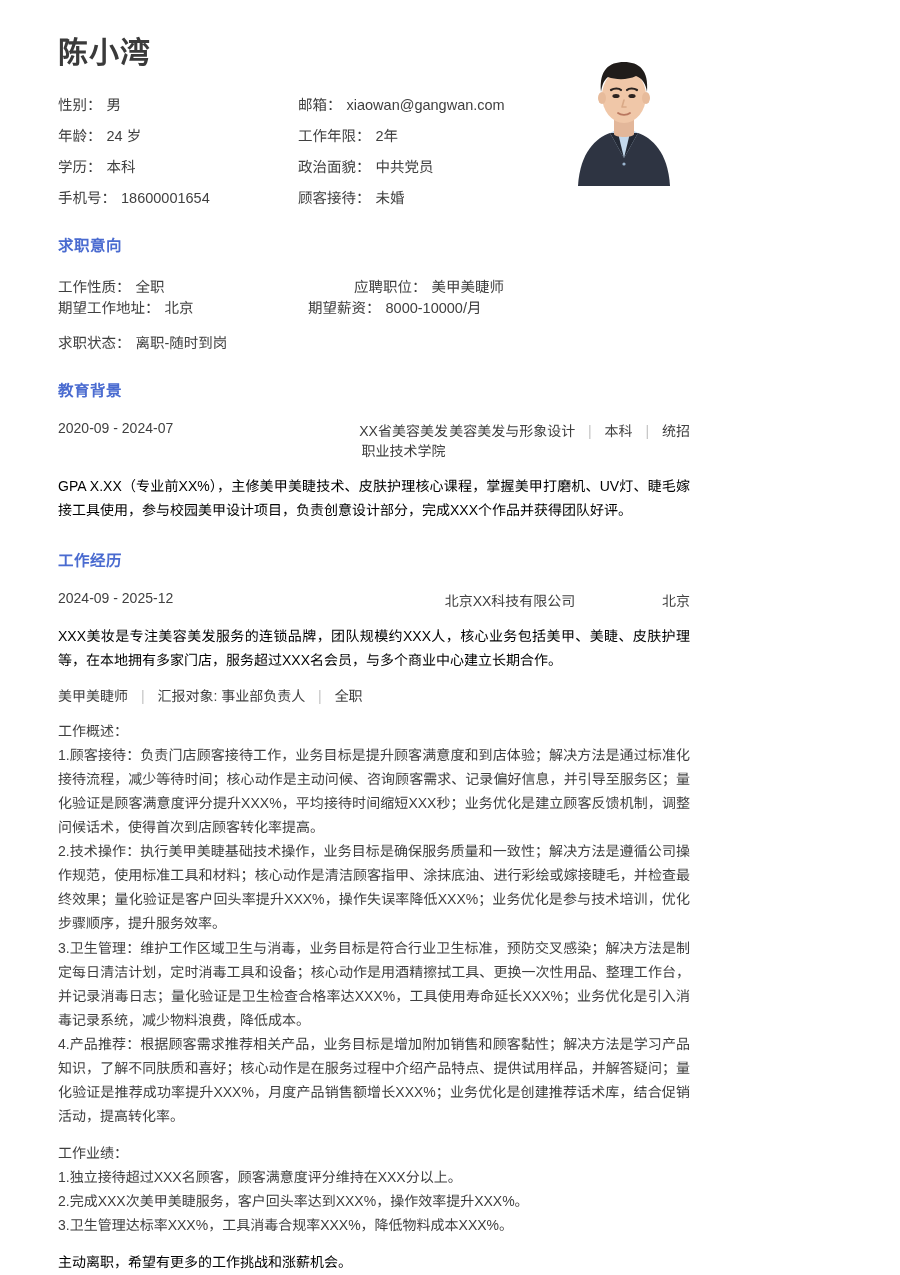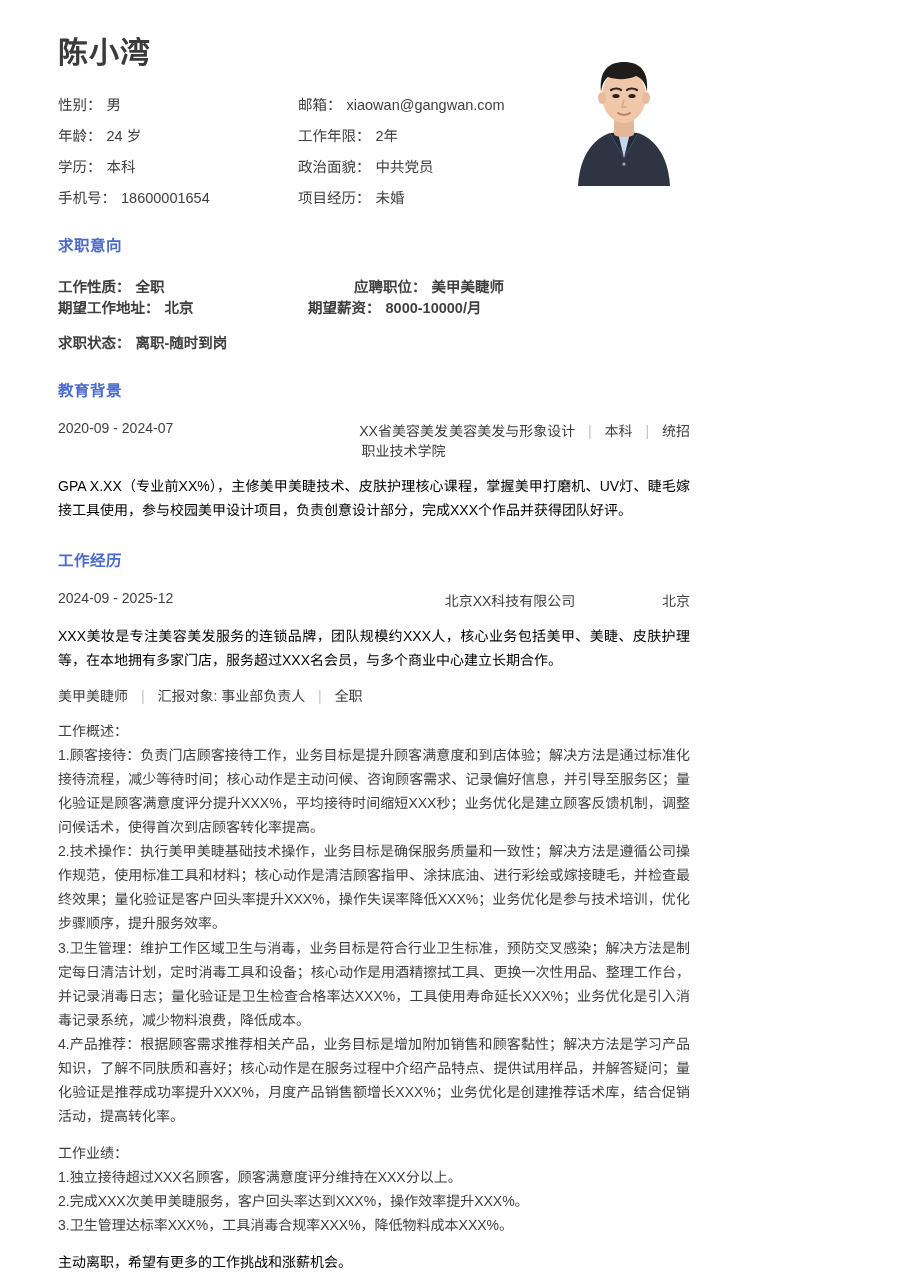--- a/index.html
+++ b/index.html
@@ -73,21 +73,21 @@
     letter-spacing: 0.5px;
   }
 
   .inline-fields {
     display: flex;
     flex-wrap: wrap;
     font-size: 14.5px;
     color: #3f3f3f;
     margin-bottom: 14px;
   }
-  .inline-fields .field { margin-right: 0; font-weight: bold; }
+  .inline-fields .field { margin-right: 0; }
   .if-1 { width: 206px; }
   .if-2 { width: 240px; text-align: right; }
   .if-3 { width: 250px; }
   .if-4 { width: auto; }
 
   
   .entry { margin-bottom: 2px; }
   .entry-head {
     display: flex;
     align-items: flex-start;
@@ -153,21 +153,21 @@
           <span class="lbl">学历：</span><span class="val">本科</span>
         </div>
         <div class="field">
           <span class="lbl">政治面貌：</span><span class="val">中共党员</span>
         </div>
 
         <div class="field">
           <span class="lbl">手机号：</span><span class="val">18600001654</span>
         </div>
         <div class="field">
-          <span class="lbl">项目经历：</span><span class="val">未婚</span>
+          <span class="lbl">顾客接待：</span><span class="val">未婚</span>
         </div>
       </div>
     </div>
 
     <div class="photo-wrap">
       <svg class="photo-svg" viewBox="0 0 120 152">
         <rect x="0" y="0" width="120" height="152" fill="#ffffff"></rect>
 
         <path d="M14 152 C16 118 32 104 46 99 L74 99 C88 104 104 118 106 152 Z" fill="#2e3442"></path>
         <path d="M46 99 L60 124 L74 99 L68 96 L52 96 Z" fill="#c3d8ec"></path>

